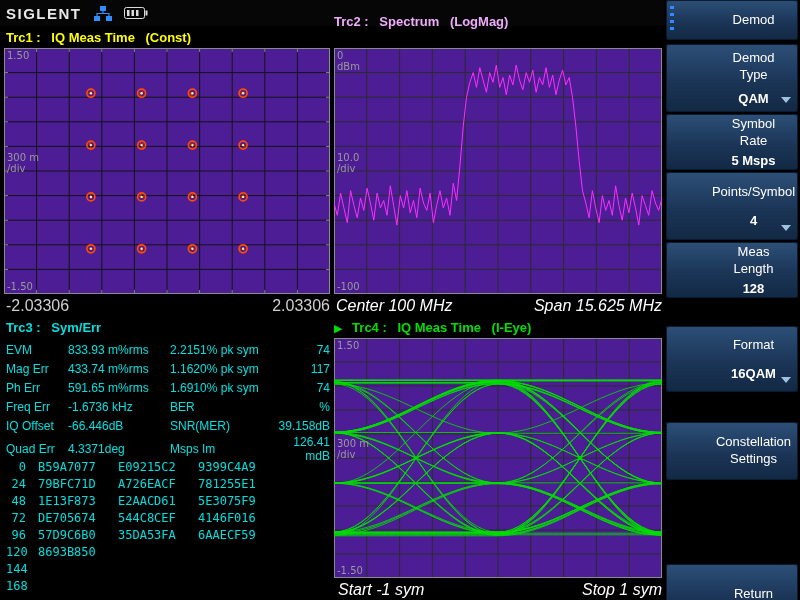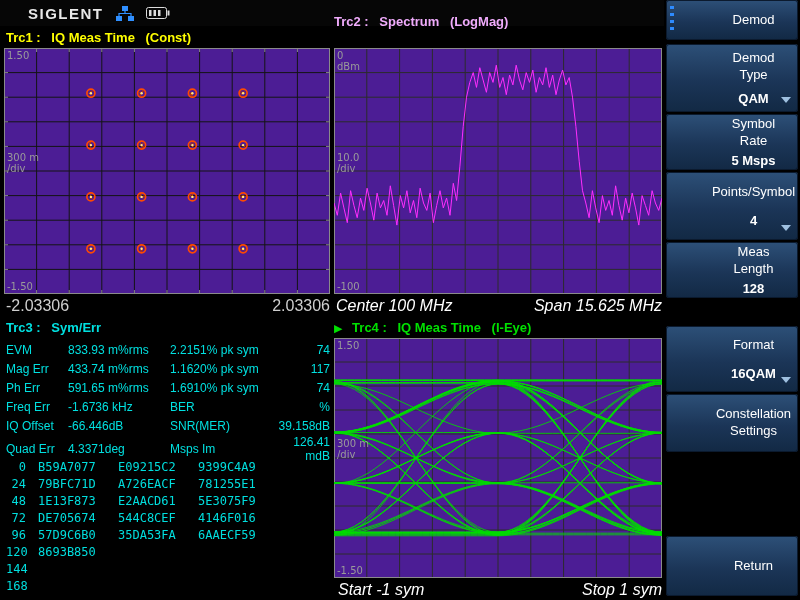--- a/index.html
+++ b/index.html
@@ -1,21 +1,21 @@
 <!DOCTYPE html>
 <html><head>
 <meta charset="utf-8">
 <style>
   html,body{margin:0;padding:0;background:#000;}
   .screen{position:relative;width:800px;height:600px;background:#000;overflow:hidden;
           font-family:"Liberation Sans","DejaVu Sans",sans-serif;}
 
   
   .topbar{position:absolute;left:0;top:0;width:664px;height:26px;background:#060606;
-          display:flex;align-items:center;gap:12px;padding-left:28px;box-sizing:border-box;}
+          display:flex;align-items:center;gap:12px;padding-left:6px;box-sizing:border-box;}
   .brand{color:#e8e8e8;font-weight:bold;font-size:15px;letter-spacing:1.5px;}
 
   
   .trace-header{position:absolute;font-size:13px;font-weight:700;white-space:nowrap;}
   .th1{left:6px;top:30px;color:#ffff00;}
   .th2{left:334px;top:14px;color:#f0abfc;}
   .th3{left:6px;top:320px;color:#00e0e0;}
   .th4{left:334px;top:320px;color:#00e000;}
   .tsp{margin-left:7px;}
   .arrow{margin-right:6px;font-size:11px;}
@@ -43,21 +43,21 @@
 
   
   .sidebar{position:absolute;left:664px;top:0;width:136px;height:600px;background:#000;}
   .sb-item{position:absolute;left:2px;width:132px;box-sizing:border-box;border-radius:3px;
            background:linear-gradient(180deg,#2d5078 0%,#1b3557 55%,#122944 100%);
            box-shadow:inset 0 0 0 1px #0b1a2e;color:#fff;padding-left:43px;}
   .sb-header{display:flex;align-items:center;justify-content:center;font-size:14px;}
   .sb-header::before{content:"";position:absolute;left:4px;top:6px;bottom:6px;width:4px;
            background:repeating-linear-gradient(180deg,#2e8bff 0 3px,transparent 3px 7px);}
   .sb-two{display:flex;flex-direction:column;align-items:center;justify-content:space-evenly;}
-  .sb-center{display:flex;align-items:center;justify-content:center;text-align:center;}
+  .sb-center{display:flex;align-items:center;justify-content:center;text-align:center;margin-top:28px;}
   .sb-label{font-size:13px;text-align:center;line-height:1.3;padding:0 10px;}
   .sb-value{font-size:13px;font-weight:700;text-align:center;}
   .sb-caret{position:absolute;right:7px;bottom:9px;width:0;height:0;z-index:2;
             border-left:5px solid transparent;border-right:5px solid transparent;
             border-top:6px solid #9fc0e0;}
 </style>
 </head>
 <body>
 
 <div class="screen">

